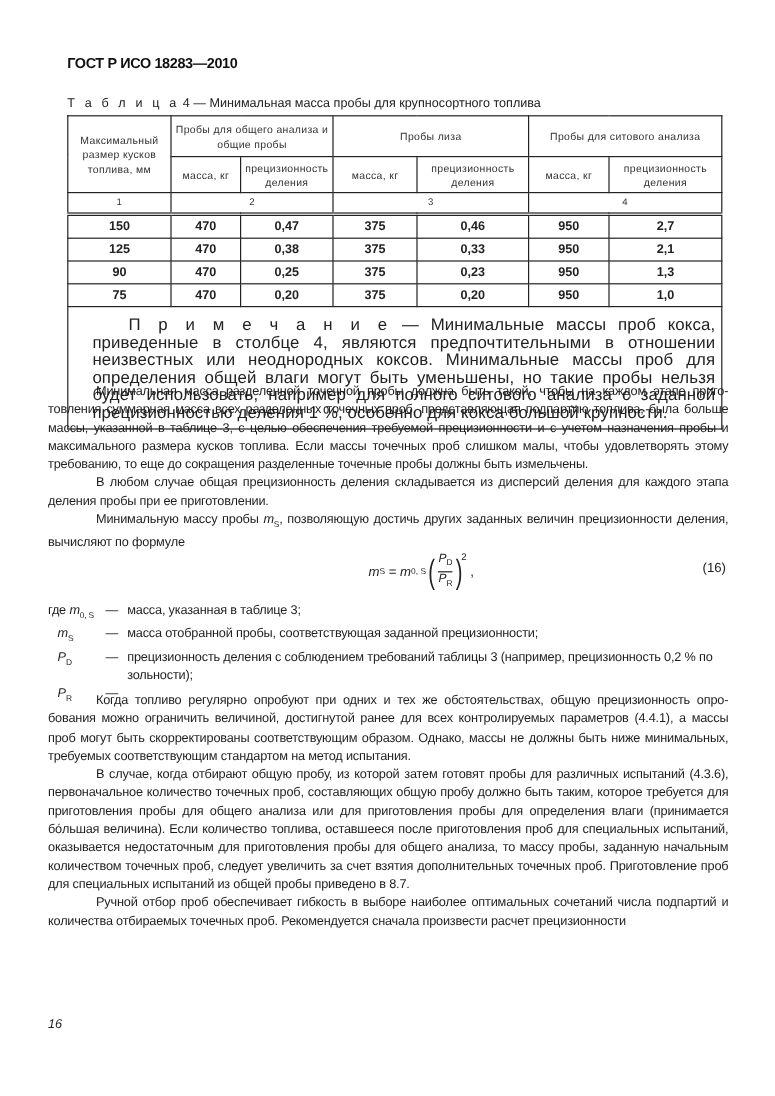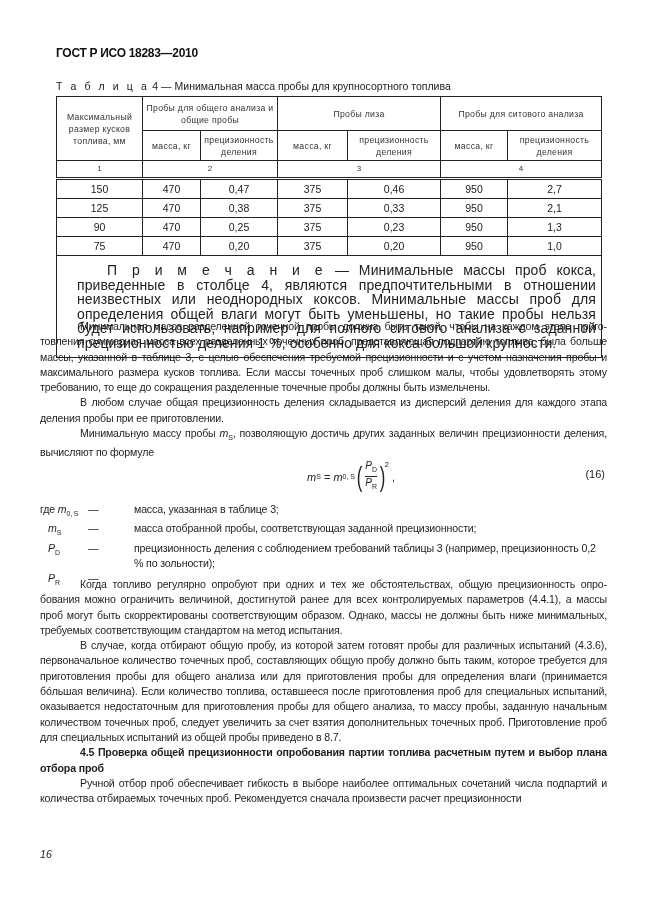--- a/index.html
+++ b/index.html
@@ -20,21 +20,21 @@
     border-collapse: collapse; font-size: 8.7px; color: #333; table-layout: fixed;
   }
   table.data td {
     border: 1px solid #222; text-align: center; vertical-align: middle;
     padding: 0 2px; line-height: 12px; letter-spacing: 0.3px;
   }
   table.data tr.h1 td { height: 33px; }
   table.data tr.h2 td { height: 29px; }
   table.data tr.num td { height: 16px; font-size: 8px; }
   table.data tr.num td { border-bottom: 3px double #222; }
-  table.data tr.row td { height: 18px; font-size: 10.5px; letter-spacing: 0; color: #222; }
+  table.data tr.row td { height: 18px; font-size: 10.5px; letter-spacing: 0; color: #222; font-weight: bold; }
   table.data td.note {
     text-align: justify; padding: 7px 5px 6px 20px; font-size: 14px;
     line-height: 14.6px; letter-spacing: 0.1px; color: #222; height: auto;
   }
   .note .ind { display: inline-block; width: 30px; }
   .note .spaced { letter-spacing: 2.6px; }
   .body-text {
     position: absolute; left: 40px; width: 567px;
     font-size: 10.6px; line-height: 15.3px; color: #1e1e1e; text-align: justify;
     letter-spacing: -0.15px;
@@ -50,21 +50,21 @@
   .it { font-style: italic; }
   .frac { display: inline-flex; flex-direction: column; align-items: center; font-size: 10px; line-height: 12px; margin: 0 1px; }
   .frac .line { width: 100%; border-top: 1px solid #222; }
   .paren { font-size: 28px; font-weight: 100; line-height: 28px; transform: scaleX(0.6); display: inline-block; }
   sub { font-size: 7px; }
   sup { font-size: 8px; }
   .where { position: absolute; left: 40px; top: 502px; width: 567px; font-size: 10.6px; line-height: 15.3px; color: #1e1e1e; letter-spacing: -0.15px; }
   .where .row { display: flex; }
   .where .sym { width: 40px; text-align: left; flex-shrink: 0; }
   .where .dash { width: 18px; flex-shrink: 0; text-align: left; }
-  .where .desc { flex: 1; margin-left: 28px; }
+  .where .desc { flex: 1; }
   .bold { font-weight: bold; }
   .page-number { position: absolute; left: 40px; top: 848px; font-size: 10.6px; color: #222; font-style: italic; }
 </style>
 </head>
 <body>
 
 <div class="page-header">ГОСТ Р ИСО 18283—2010</div>
 
 <div class="table-caption"><span class="spaced">Т а б л и ц а</span><span> 4 — Минимальная масса пробы для крупносортного топлива</span></div>
 
@@ -185,17 +185,16 @@
   </div>
   <div class="row">
     <span class="sym" style="padding-left:8px;width:40px"><span class="it">P</span><sub>R</sub></span>
     <span class="dash">—</span>
   </div>
 </div>
 
 <div class="body-text" style="top:577px;">
   <p class="ind1">Когда топливо регулярно опробуют при одних и тех же обстоятельствах, общую прецизионность опро­бования можно ограничить величиной, достигнутой ранее для всех контролируемых параметров (4.4.1), а массы проб могут быть скорректированы соответствующим образом. Однако, массы не должны быть ниже минимальных, требуемых соответствующим стандартом на метод испытания.</p>
   <p class="ind1">В случае, когда отбирают общую пробу, из которой затем готовят пробы для различных испытаний (4.3.6), первоначальное количество точечных проб, составляющих общую пробу должно быть таким, кото­рое требуется для приготовления пробы для общего анализа или для приготовления пробы для определе­ния влаги (принимается бóльшая величина). Если количество топлива, оставшееся после приготовления проб для специальных испытаний, оказывается недостаточным для приготовления пробы для общего ана­лиза, то массу пробы, заданную начальным количеством точечных проб, следует увеличить за счет взятия дополнительных точечных проб. Приготовление проб для специальных испытаний из общей пробы приведено в 8.7.</p>
-  <p class="ind1 bold">4.5 Проверка общей прецизионности опробования партии топлива расчетным путем и выбор плана отбора проб</p>
   <p class="ind1">Ручной отбор проб обеспечивает гибкость в выборе наиболее оптимальных сочетаний числа подпар­тий и количества отбираемых точечных проб. Рекомендуется сначала произвести расчет прецизионности</p>
 </div>
 
 <div class="page-number">16</div>
 
 </body></html>

